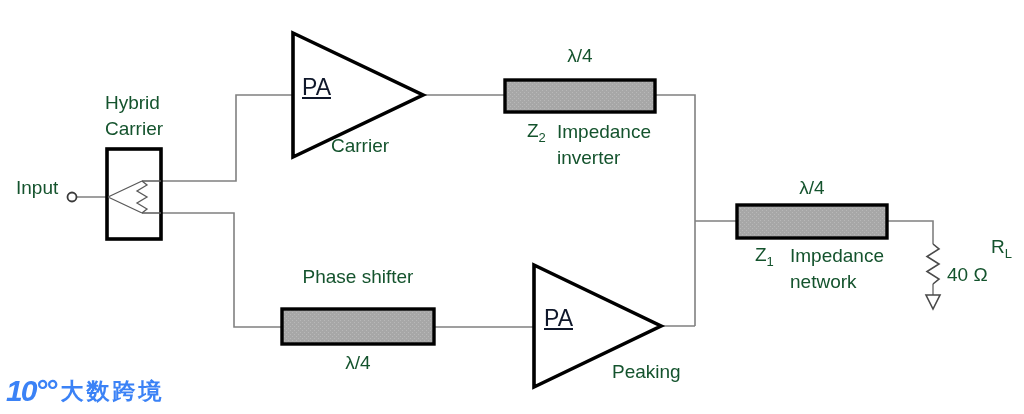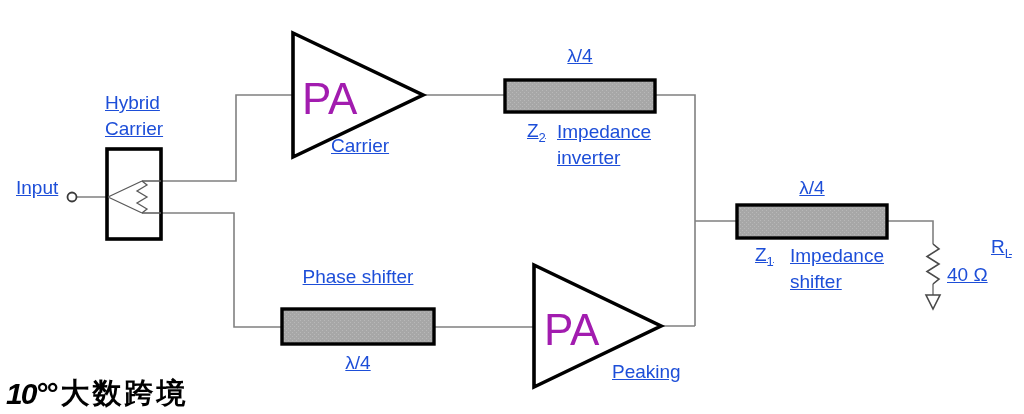--- a/index.html
+++ b/index.html
@@ -6,49 +6,49 @@
   .canvas{
     position:relative;
     width:1024px;height:414px;
     background:#ffffff;
     overflow:hidden;
     font-family:"Liberation Sans",sans-serif;
   }
   .diagram-svg{position:absolute;left:0;top:0;}
   .label{
     position:absolute;
-    color:#1d4ed8;
+    color:#14532d;
     font-size:19px;
     line-height:1.2;
     white-space:nowrap;
-    text-decoration:underline;
   }
   .label.center{text-align:center;}
   .pa-symbol{
     position:absolute;
-    color:#a21caf;
-    font-size:44px;
+    color:#0f172a;
+    font-size:23px;
     font-weight:500;
     letter-spacing:0px;
+    text-decoration:underline;
   }
   .two-line{line-height:26px;}
   sub.small{font-size:13px;line-height:0;}
   .watermark{
     position:absolute;
     left:6px;top:374px;
     display:flex;align-items:center;gap:5px;
-    color:#000000;
+    color:#3b82f6;
     user-select:none;
   }
   .watermark .wm-logo{
     font-size:30px;font-weight:bold;font-style:italic;
     letter-spacing:-2px;
   }
   .watermark .wm-text{
-    font-size:29px;font-weight:bold;letter-spacing:3px;font-family:Liberation Serif, serif;
+    font-size:23px;font-weight:bold;letter-spacing:3px;font-family:Liberation Serif, serif;
   }
 </style>
 </head>
 <body>
 
 <div class="canvas">
 
   <svg class="diagram-svg" width="1024" height="414" viewBox="0 0 1024 414">
     <defs>
       <pattern id="tlinePattern" width="4" height="4" patternUnits="userSpaceOnUse">
@@ -117,21 +117,21 @@
 
   <div class="pa-symbol" style="left:544px;top:305px;">PA</div>
   <div class="label" style="left:612px;top:361px;">Peaking</div>
 
   <div class="label center" style="left:737px;top:177px;width:150px;">λ/4</div>
   <div class="label" style="left:755px;top:244px;">
     <span>Z</span><sub class="small">1</sub>
   </div>
   <div class="label two-line" style="left:790px;top:243px;">
     <span>Impedance</span><br>
-    <span>shifter</span>
+    <span>network</span>
   </div>
 
   <div class="label" style="left:951px;top:236px;margin-left:40px;">
     <span>R</span><sub class="small">L</sub>
   </div>
   <div class="label" style="left:947px;top:264px;">40 Ω</div>
 
   <div class="watermark">
     <span class="wm-logo">10°°</span>
     <span class="wm-text">大数跨境</span>

